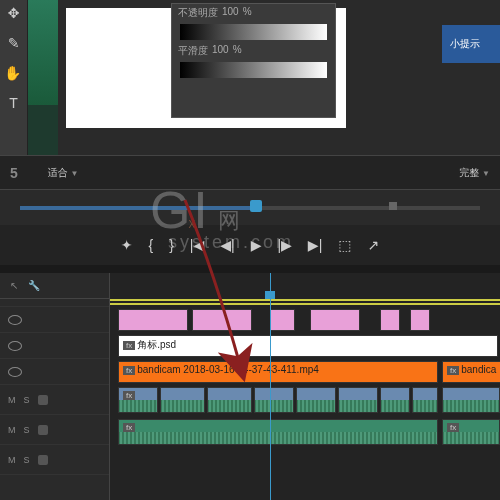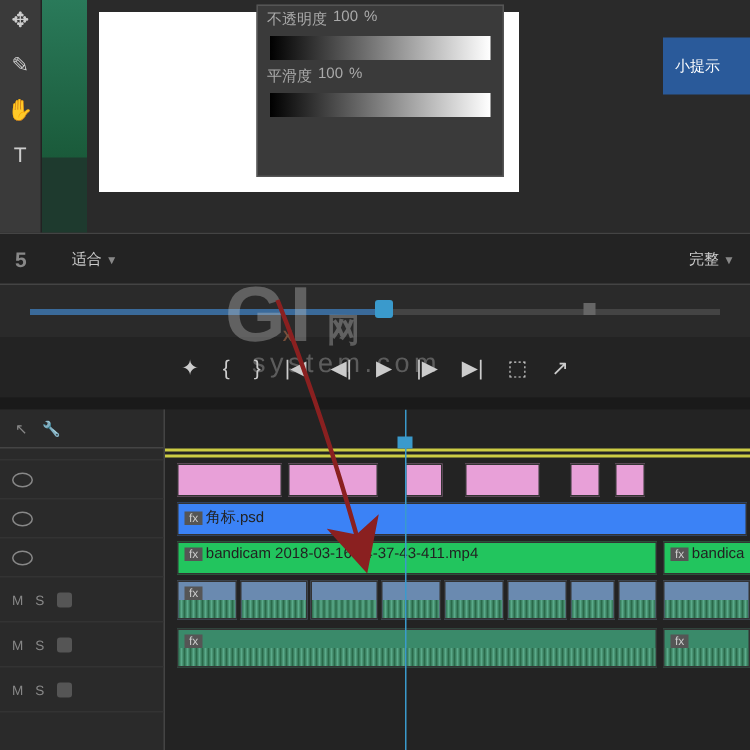--- a/index.html
+++ b/index.html
@@ -38,28 +38,28 @@
 .tl-right{flex:1;background:#232323;position:relative;overflow:hidden}
 .ruler{height:26px;background:#2a2a2a;position:relative;border-bottom:1px solid #444}
 .ruler .tick{position:absolute;top:6px;color:#888;font-size:9px}
 .yellow{position:absolute;top:26px;left:0;right:0;height:6px;border-top:2px solid #cccc44;border-bottom:2px solid #cccc44}
 .playhead{position:absolute;left:160px;top:0;width:1px;height:100%;background:#3a9acc;z-index:5}
 .playhead::before{content:'';position:absolute;top:18px;left:-5px;width:10px;height:8px;background:#3a9acc}
 .track{position:absolute;left:0;right:0;height:26px}
 .track.aud{height:30px}
 .clip{position:absolute;top:2px;height:22px;border:1px solid #333;font-size:9px;color:#222;padding:2px 4px;overflow:hidden;white-space:nowrap}
 .pink{background:#e8a0d8}
-.v2{background:#3b82f6}
-.v1{background:#22c55e}
+.v2{background:#ffffff}
+.v1{background:#f97316}
 .aclip{background:#3a8a6a;top:2px;height:26px}
 .aclip .wf{position:absolute;top:12px;left:0;right:0;height:12px;background:repeating-linear-gradient(90deg,#2a6a4a 0,#5aaa8a 2px,#2a6a4a 4px)}
 .fx{background:#555;color:#ccc;padding:0 3px;font-size:8px;margin-right:2px}
 .arrow-ann{position:absolute;left:125px;top:195px;z-index:20;pointer-events:none}
 .wm{position:absolute;left:150px;top:180px;z-index:15;color:rgba(200,200,200,0.35);pointer-events:none}
-.wm .g{font-size:52px;font-weight:bold;letter-spacing:-2px}
+.wm .g{font-size:52px;font-weight:normal;letter-spacing:-2px}
 .wm .x{color:rgba(200,120,80,0.5)}
 .wm .s{font-size:18px;letter-spacing:3px;margin-left:18px;margin-top:-8px}
 </style>
 </head>
 <body>
 
 <div class="top">
   <div class="toolcol">
     <div class="tool">✥</div>
     <div class="tool">✎</div>

